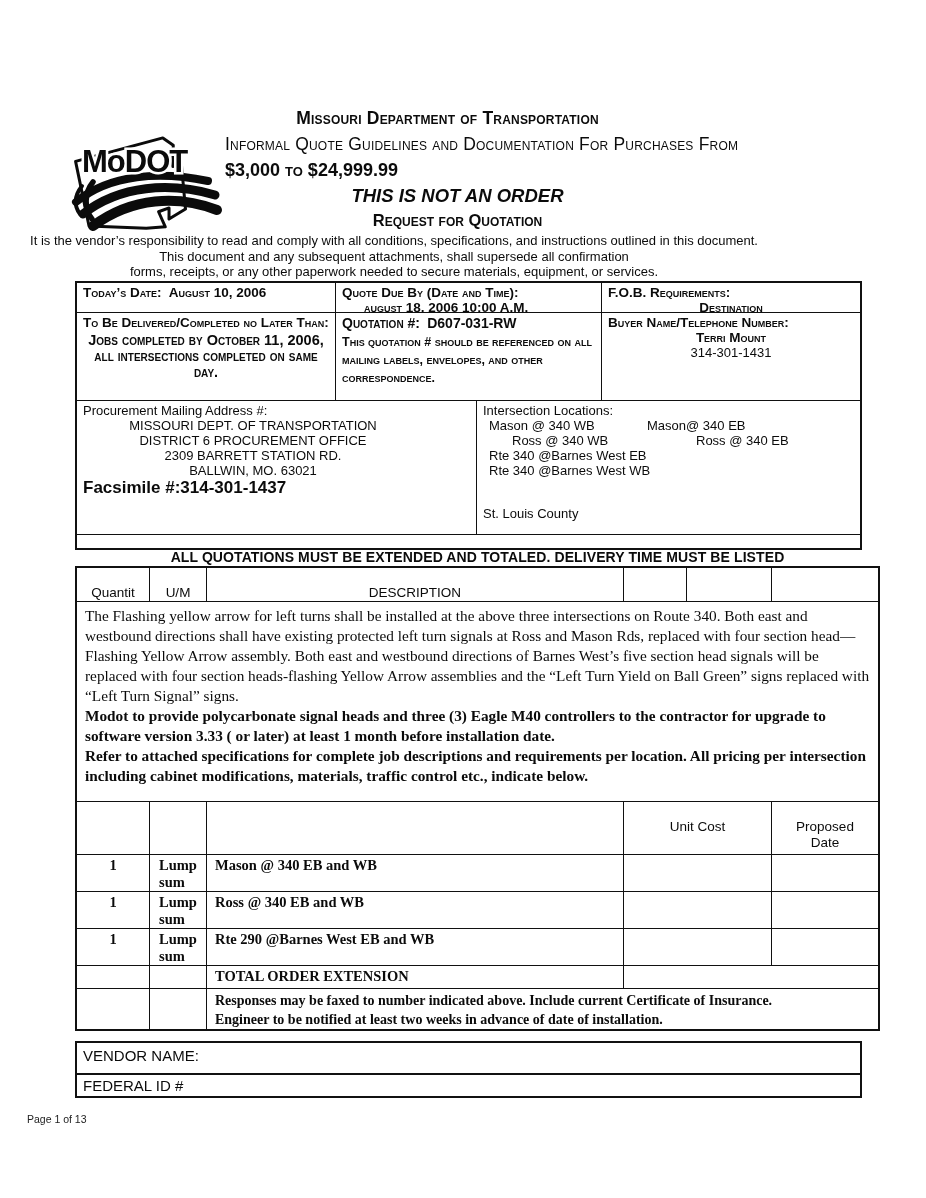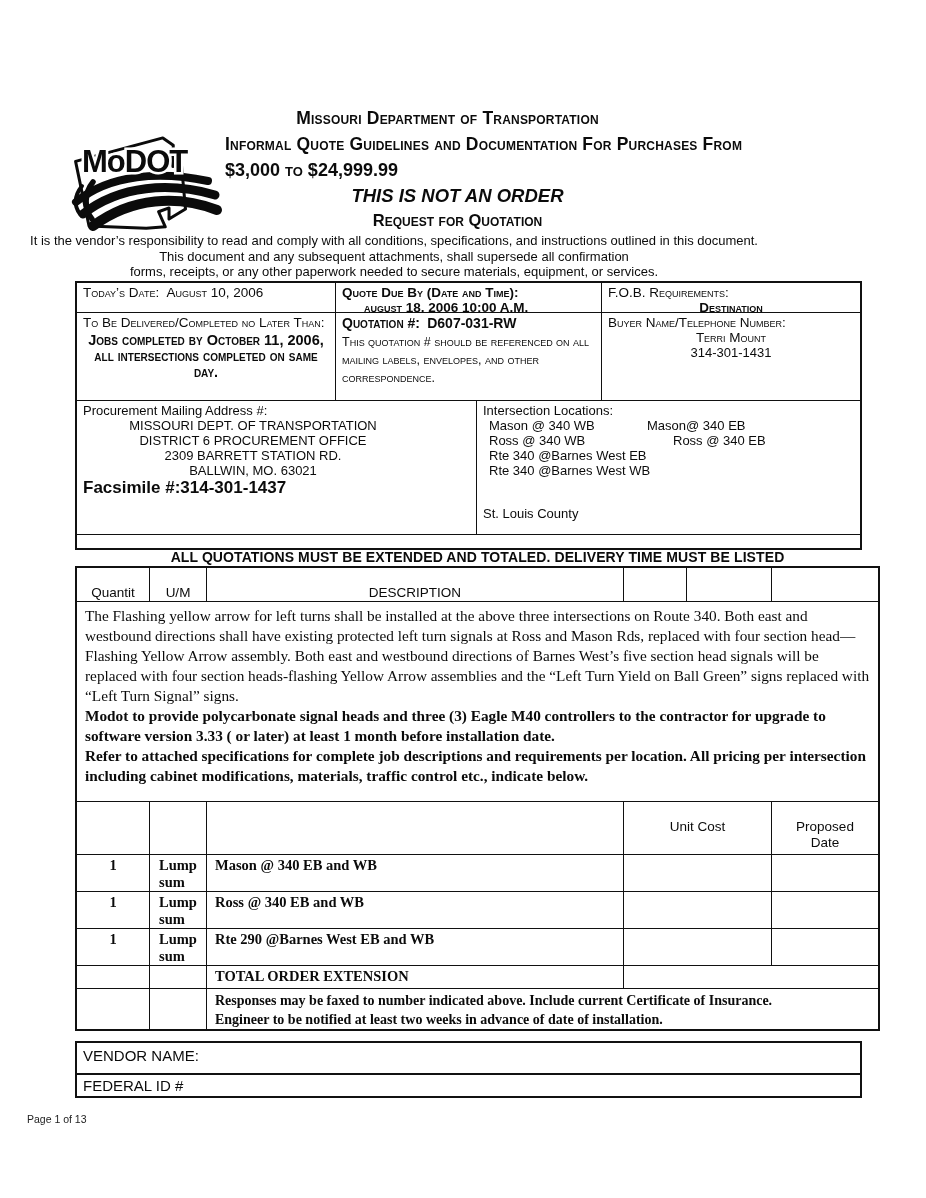--- a/index.html
+++ b/index.html
@@ -7,36 +7,36 @@
         font-family:"Liberation Sans",sans-serif;color:#0b0b0b;}
   .b{font-weight:bold;}
   .pre{white-space:pre-line;}
   .ctr{text-align:center;}
 
   
   #logo{position:absolute;left:58px;top:124px;width:170px;height:114px;}
   .h1{position:absolute;left:225px;top:108px;width:445px;text-align:center;
       font-size:17.5px;font-weight:bold;font-variant:small-caps;letter-spacing:.2px;}
   .h2{position:absolute;left:225px;top:134px;white-space:nowrap;
-      font-size:17.5px;font-weight:bold;font-variant:small-caps;letter-spacing:.2px;text-align:right;}
+      font-size:17.5px;font-weight:normal;font-variant:small-caps;letter-spacing:.2px;text-align:right;}
   .h3{position:absolute;left:225px;top:160px;font-size:18px;font-weight:bold;font-variant:small-caps;}
   .h4{position:absolute;left:225px;top:185px;width:465px;text-align:center;
       font-size:18.5px;font-weight:bold;font-style:italic;}
   .h5{position:absolute;left:225px;top:211px;width:465px;text-align:center;
       font-size:16.5px;font-weight:bold;font-variant:small-caps;}
   #notice{position:absolute;left:0;top:233px;width:788px;text-align:center;
       font-size:13px;line-height:15.6px;}
 
   
   #info-table{position:absolute;left:75px;top:281px;width:787px;border:2px solid #111;box-sizing:border-box;}
   .it-row{display:flex;border-bottom:1px solid #111;box-sizing:border-box;}
   .it-row:last-child{border-bottom:none;}
   .it-cell{border-right:1px solid #111;box-sizing:border-box;padding:2px 6px;overflow:hidden;font-size:13px;}
   .it-cell:last-child{border-right:none;}
-  .lbl{font-variant:small-caps;font-size:13.5px;}
+  .lbl{font-variant:small-caps;font-size:13.5px;font-weight:bold;}
 
   
   #banner{position:absolute;left:75px;top:549px;width:805px;text-align:center;
       font-size:14px;font-weight:bold;letter-spacing:.1px;}
 
   
   #items-table{position:absolute;left:75px;top:566px;width:805px;border:2px solid #111;box-sizing:border-box;}
   .tr{display:flex;border-bottom:1px solid #111;box-sizing:border-box;}
   .tr:last-child{border-bottom:none;}
   .td{border-right:1px solid #111;box-sizing:border-box;overflow:hidden;}
@@ -125,21 +125,21 @@
         <div class="ctr" style="width:340px;">BALLWIN, MO. 63021</div>
         <div class="b" style="font-size:17px;">Facsimile #:314-301-1437</div>
       </div>
       <div class="it-cell" style="flex:1;">
         <div>Intersection  Locations:</div>
         <div style="display:flex;padding-left:6px;">
           <span style="width:158px;">Mason @ 340 WB</span>
           <span>Mason@ 340 EB</span>
         </div>
         <div style="display:flex;padding-left:6px;">
-          <span style="width:158px;">Ross @ 340 WB</span>
+          <span style="width:158px;margin-left:23px;">Ross @ 340 WB</span>
           <span style="padding-left:26px;">Ross @ 340 EB</span>
         </div>
         <div style="padding-left:6px;">Rte 340 @Barnes West EB</div>
         <div style="padding-left:6px;">Rte 340 @Barnes West WB</div>
         <div style="margin-top:28px;">St. Louis County</div>
       </div>
     </div>
 
     <div class="it-row" style="height:13px;">
       <div class="it-cell" style="flex:1;border-right:none;"></div>

